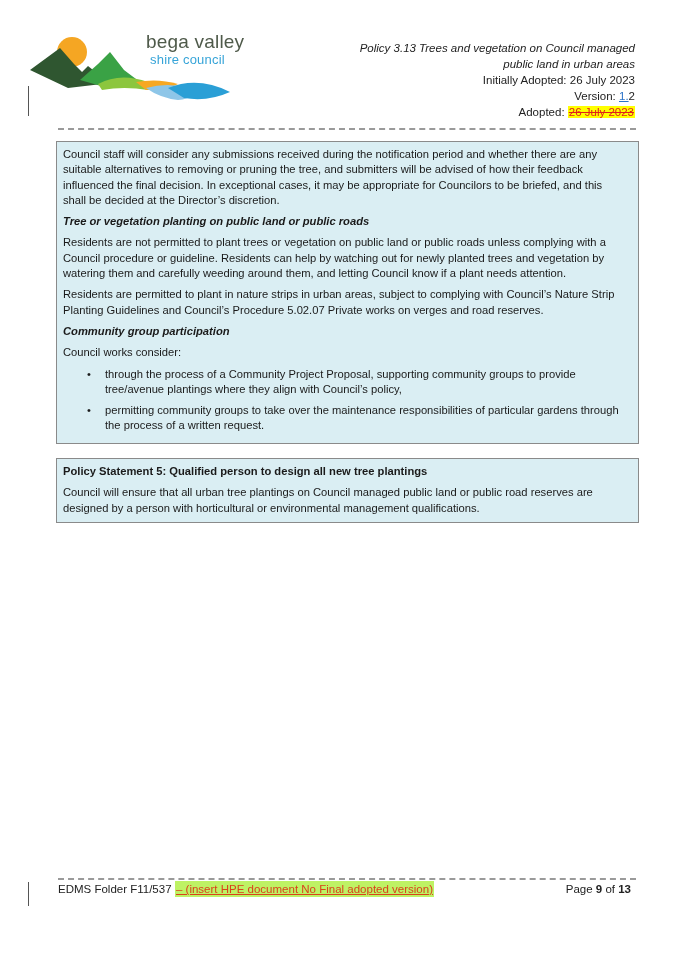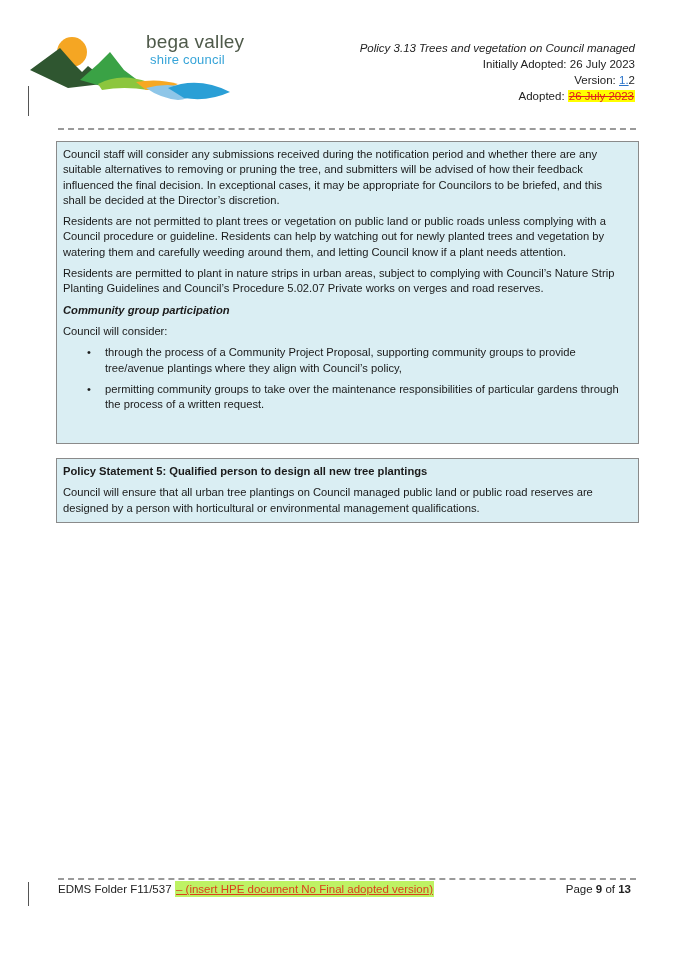--- a/index.html
+++ b/index.html
@@ -68,42 +68,44 @@
       <path d="M118 56 Q140 50 160 56 Q170 66 150 68 Q132 66 118 56 Z" fill="#8ec6e8"></path>
       <path d="M140 56 Q170 44 202 60 Q180 70 156 66 Z" fill="#2a9fd6"></path>
     </svg>
     <span class="logo-text-1">bega valley</span>
     <span class="logo-text-2">shire council</span>
   </div>
   <div class="margin-bar-top"></div>
 
   <div class="header-meta">
     <div class="italic">Policy 3.13 Trees and vegetation on Council managed</div>
+    <div class="italic">public land in urban areas</div>
     <div>
       <span>Initially Adopted:</span>
       <span>26 July 2023</span>
     </div>
     <div>
       <span>Version:</span>
       <span class="version-link">1.</span><span>2</span>
     </div>
     <div>
       <span>Adopted:</span>
       <span class="adopted-date">26 July 2023</span>
     </div>
   </div>
 
   <div class="rule top"></div>
 
   <div class="box one">
     <p>Council staff will consider any submissions received during the notification period and whether there are any suitable alternatives to removing or pruning the tree, and submitters will be advised of how their feedback influenced the final decision.  In exceptional cases, it may be appropriate for Councilors to be briefed, and this shall be decided at the Director’s discretion.</p>
+    <p class="sub">Tree or vegetation planting on public land or public roads</p>
     <p>Residents are not permitted to plant trees or vegetation on public land or public roads unless complying with a Council procedure or guideline. Residents can help by watching out for newly planted trees and vegetation by watering them and carefully weeding around them, and letting Council know if a plant needs attention.</p>
     <p>Residents are permitted to plant in nature strips in urban areas, subject to complying with Council’s Nature Strip Planting Guidelines and Council’s Procedure 5.02.07 Private works on verges and road reserves.</p>
     <p class="sub">Community group participation</p>
-    <p>Council will consider:</p>
+    <p>Council works consider:</p>
     <ul class="bullets">
       <li>
         <span class="dot">•</span>
         <span>through the process of a Community Project Proposal, supporting community groups to provide tree/avenue plantings where they align with Council’s policy,</span>
       </li>
       <li>
         <span class="dot">•</span>
         <span>permitting community groups to take over the maintenance responsibilities of particular gardens through the process of a written request.</span>
       </li>
     </ul>

